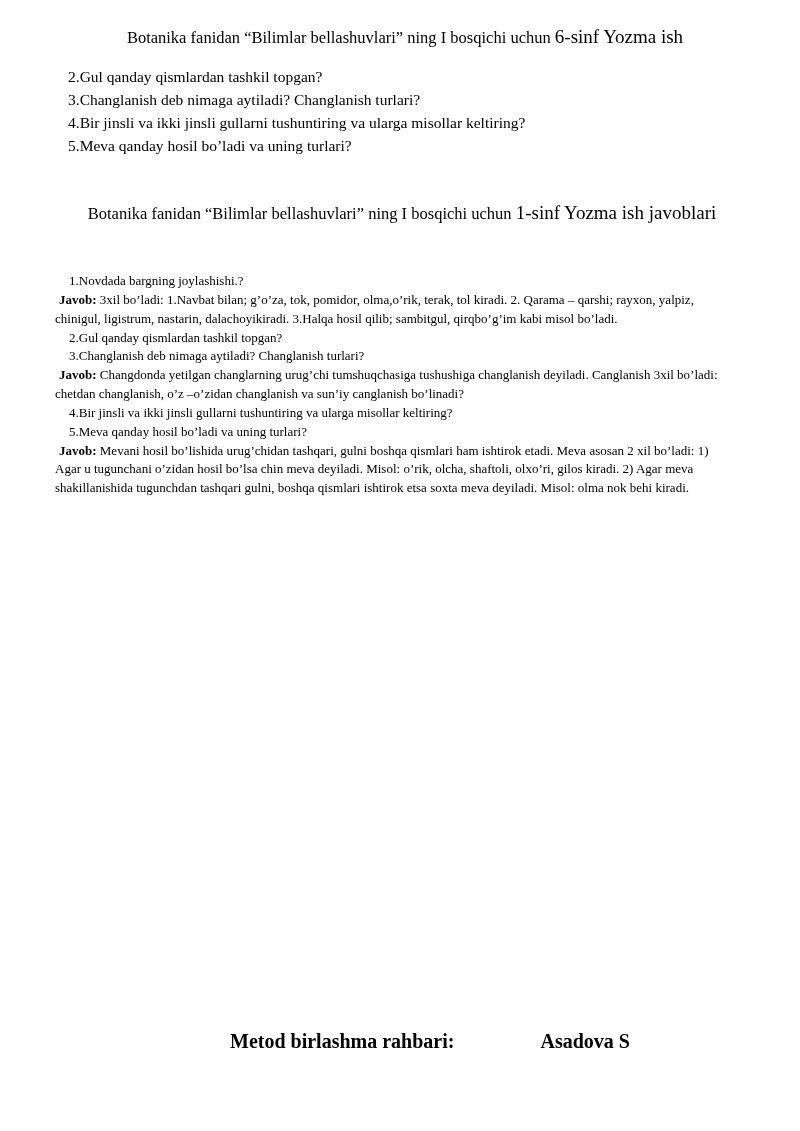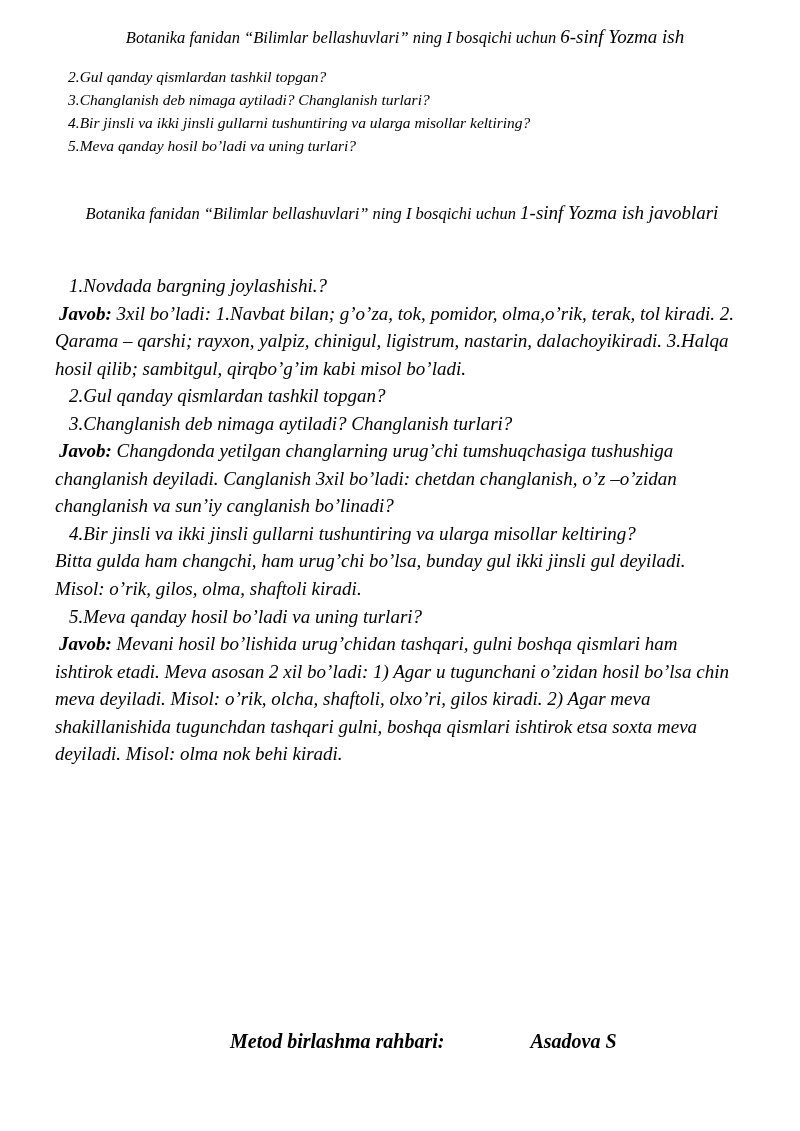--- a/index.html
+++ b/index.html
@@ -13,21 +13,20 @@
     position: relative;
     font-family: "Liberation Serif", "DejaVu Serif", serif;
     color: #000000;
     overflow: hidden;
   }
   .page {
     position: relative;
     width: 800px;
     height: 1131px;
     background: #ffffff;
-    font-style: italic;
   }
 
   
   .title-main {
     position: absolute;
     left: 60px;
     top: 25px;
     width: 690px;
     text-align: center;
     font-size: 16.5px;
@@ -63,21 +62,21 @@
   }
   .q-first  { padding-left: 7px; }
   .q-indent { padding-left: 13px; }
 
   
   .answers {
     position: absolute;
     left: 55px;
     top: 272px;
     width: 682px;
-    font-size: 19px;
+    font-size: 13px;
     line-height: 1.45;
     text-align: left;
   }
   .answers p {
     margin: 0;
   }
   .ans-q {
     padding-left: 14px;
   }
   .ans-body {
@@ -129,21 +128,20 @@
 
     <p class="ans-q">1.Novdada bargning joylashishi.?</p>
     <p class="ans-body"><span class="lbl">Javob:</span><span> 3xil bo’ladi: 1.Navbat bilan; g’o’za, tok, pomidor, olma,o’rik, terak, tol kiradi. 2. Qarama – qarshi; rayxon, yalpiz, chinigul, ligistrum, nastarin, dalachoyikiradi. 3.Halqa hosil qilib; sambitgul, qirqbo’g’im kabi misol bo’ladi.</span></p>
 
     <p class="ans-q">2.Gul qanday qismlardan tashkil topgan?</p>
 
     <p class="ans-q">3.Changlanish deb nimaga aytiladi? Changlanish turlari?</p>
     <p class="ans-body"><span class="lbl">Javob:</span><span> Changdonda yetilgan changlarning urug’chi tumshuqchasiga tushushiga changlanish deyiladi. Canglanish  3xil bo’ladi: chetdan changlanish,  o’z –o’zidan changlanish va sun’iy canglanish bo’linadi?</span></p>
 
     <p class="ans-q">4.Bir jinsli va ikki jinsli gullarni tushuntiring va ularga misollar keltiring?</p>
-    <p class="ans-body flush">Bitta gulda ham changchi, ham urug’chi bo’lsa, bunday gul  ikki jinsli gul deyiladi. Misol: o’rik, gilos, olma, shaftoli kiradi.</p>
 
     <p class="ans-q">5.Meva qanday hosil bo’ladi va uning turlari?</p>
     <p class="ans-body"><span class="lbl">Javob:</span><span> Mevani hosil bo’lishida urug’chidan tashqari, gulni boshqa qismlari ham ishtirok etadi. Meva asosan 2 xil bo’ladi:  1) Agar u tugunchani o’zidan hosil bo’lsa  chin meva deyiladi. Misol: o’rik, olcha, shaftoli, olxo’ri, gilos kiradi. 2)  Agar meva shakillanishida tugunchdan tashqari gulni, boshqa qismlari ishtirok etsa soxta meva deyiladi. Misol: olma nok behi kiradi.</span></p>
 
   </div>
 
   <div class="footer">
     <span>Metod birlashma rahbari:</span><span class="sig-name">Asadova S</span>
   </div>
 

